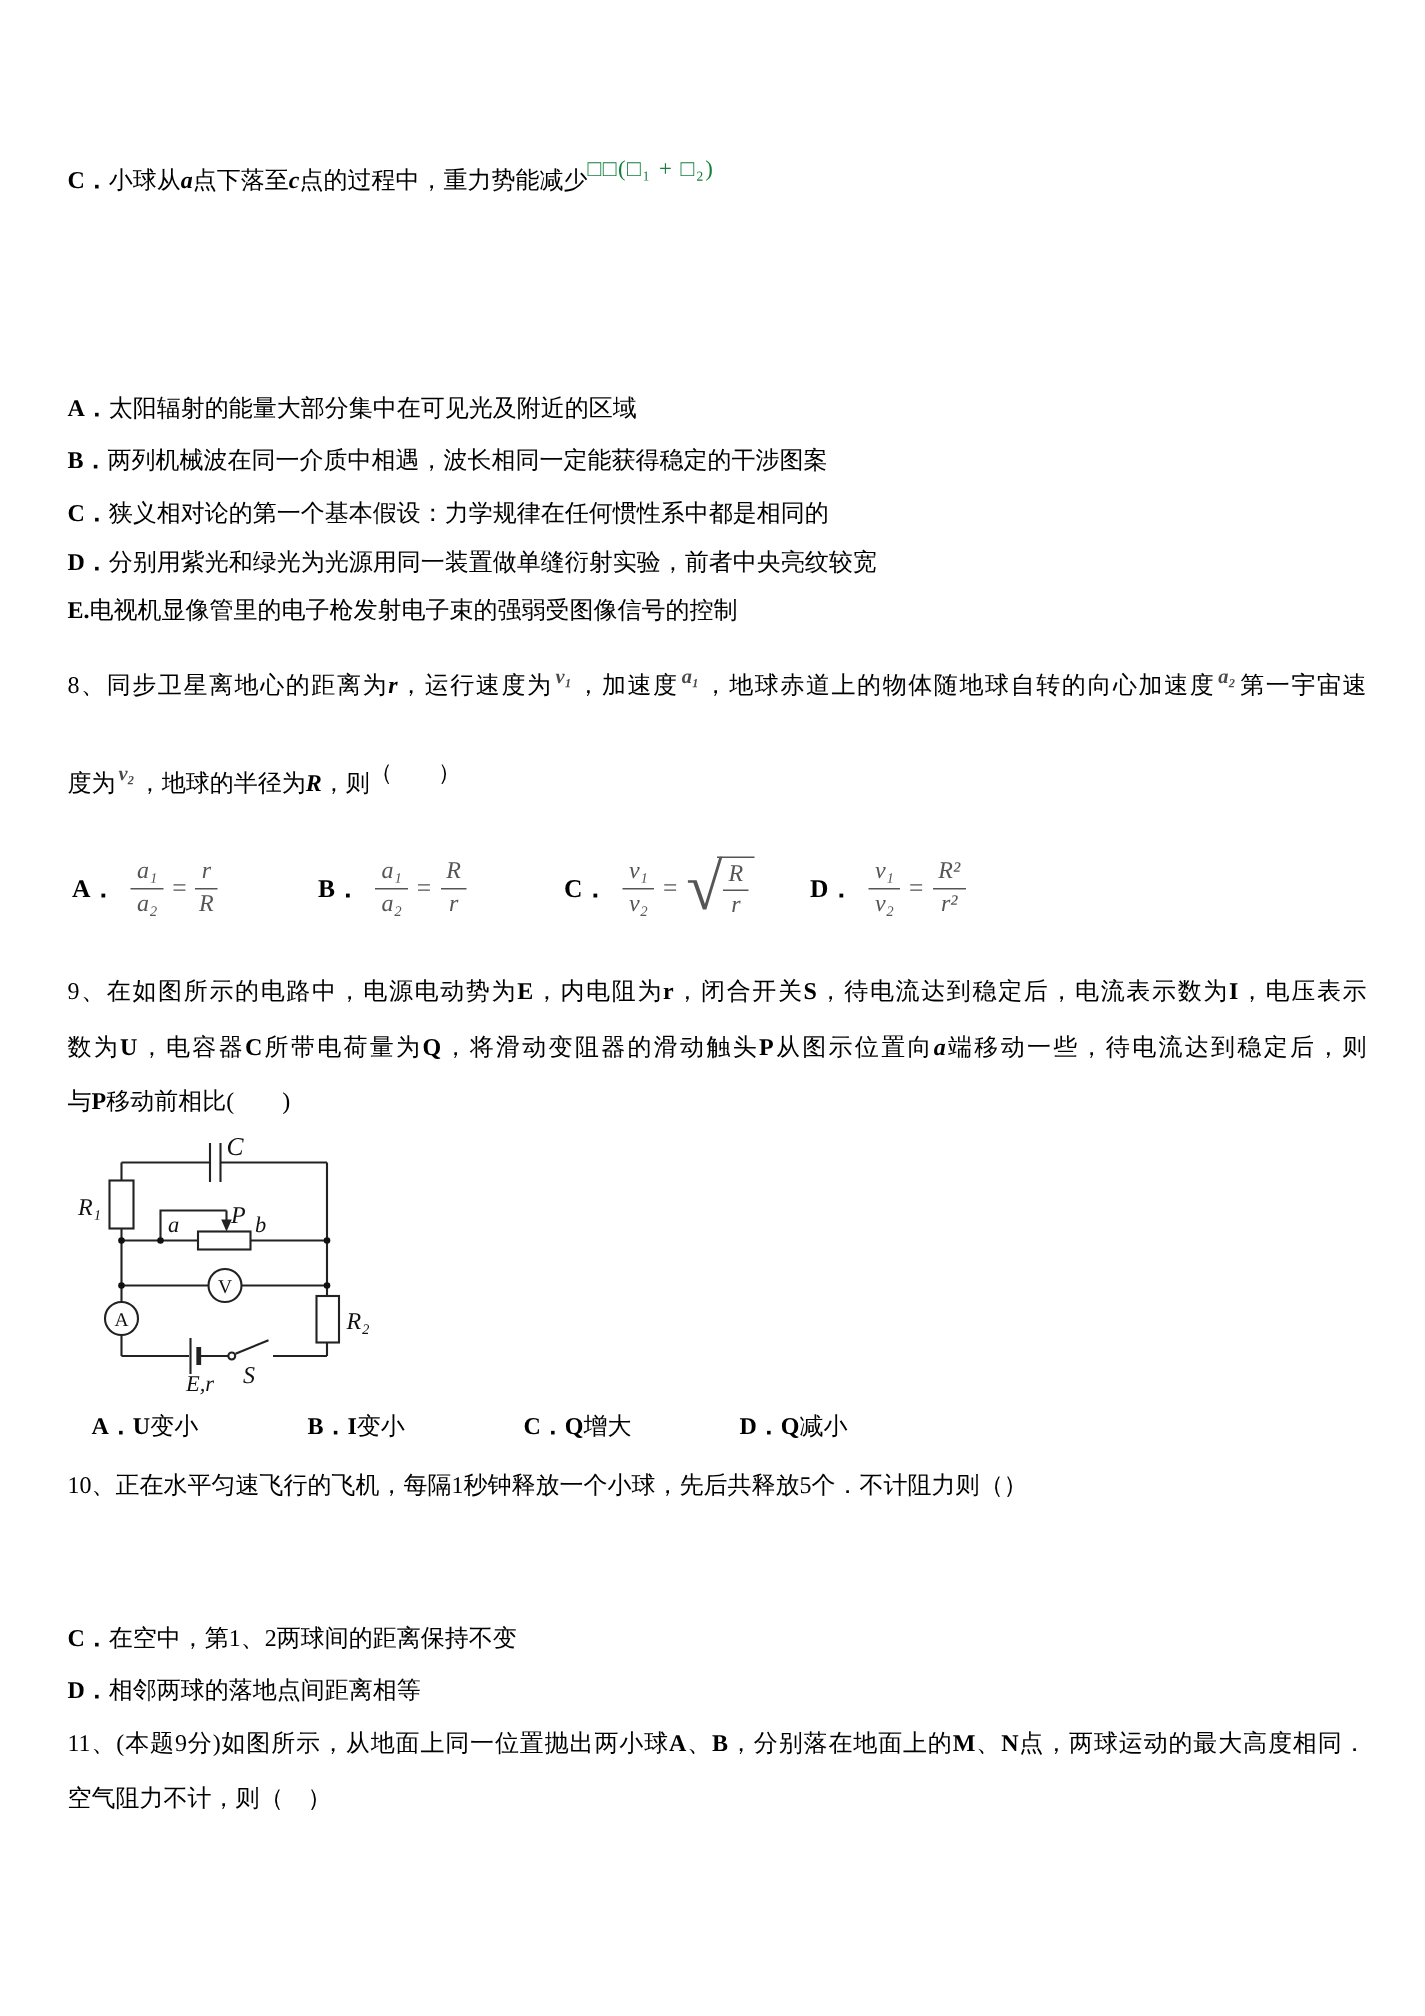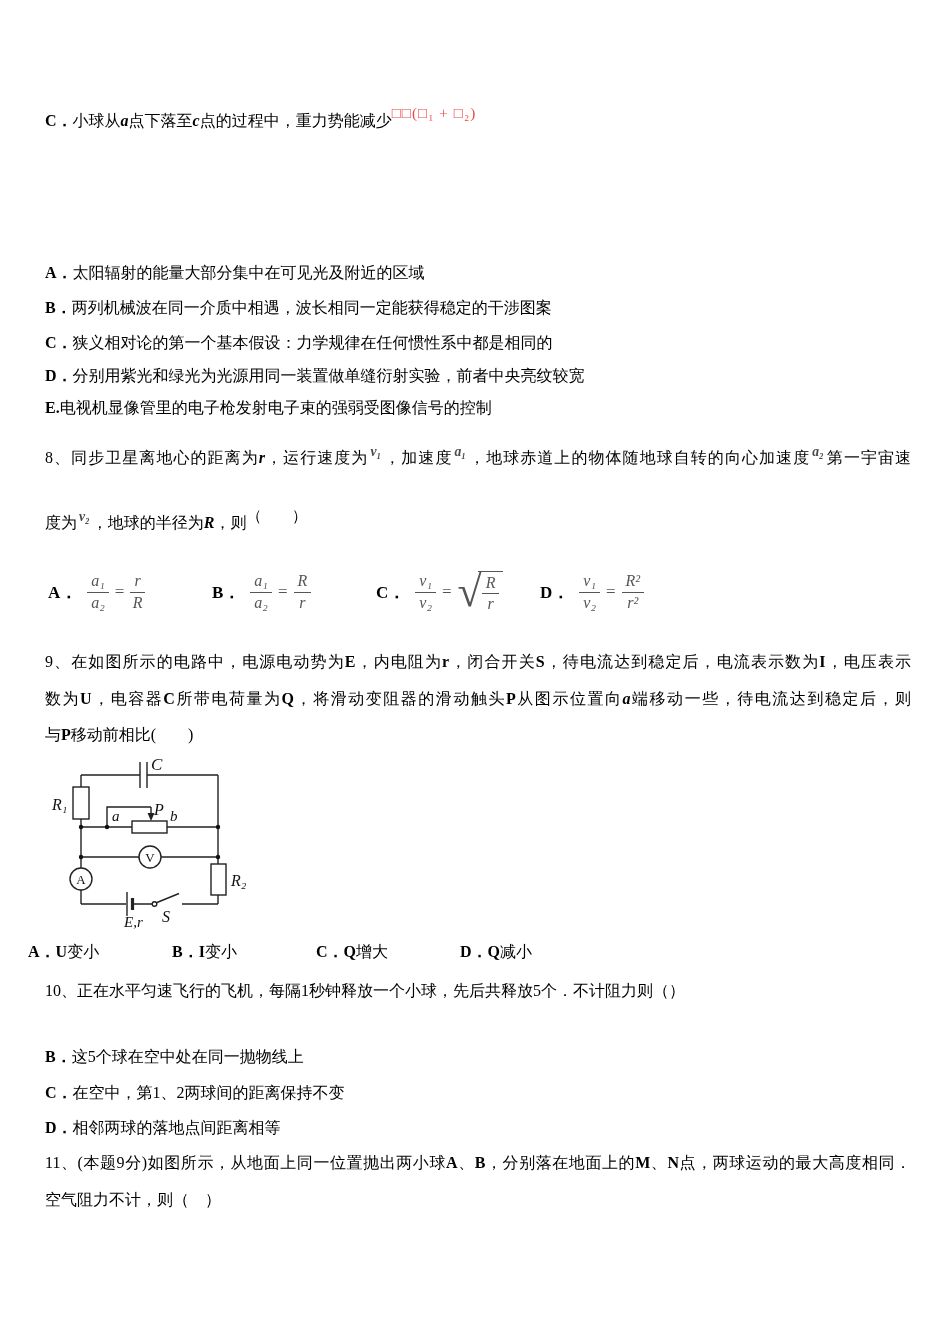--- a/index.html
+++ b/index.html
@@ -8,37 +8,37 @@
     font-family:"Liberation Serif","DejaVu Serif",serif;
     font-size:16px;color:#000;
   }
   .ln{position:absolute;left:45px;width:866px;line-height:23px;white-space:nowrap;}
   .fill{white-space:normal;text-align:justify;text-align-last:justify;}
   
   .lbl{font-weight:bold;}
   .v{font-weight:bold;}
   .iv{font-style:italic;font-weight:bold;}
   .supv{position:relative;top:-0.5em;font-size:0.85em;font-style:italic;font-weight:bold;color:#4a4a4a;margin:0 2px;}
-  .supf{position:relative;top:-0.5em;font-size:0.95em;color:#ef4444;letter-spacing:1px;}
+  .supf{position:relative;top:-0.5em;font-size:0.95em;color:#15803d;letter-spacing:1px;}
   .supp{position:relative;top:-0.45em;font-size:0.95em;}
   
   .frow{position:absolute;left:48px;top:560px;height:64px;display:flex;align-items:center;}
   .fopt{display:inline-flex;align-items:center;width:164px;}
   .fopt:last-child{width:auto;}
   .fopt .lbl{margin-right:10px;font-size:17px;}
   .frac{display:inline-flex;flex-direction:column;text-align:center;font-style:italic;color:#555;
         font-size:16px;line-height:1.15;}
   .frac .num{border-bottom:1.4px solid #555;padding:0 4px 1px;}
   .frac .den{padding-top:1px;}
   .eq{margin:0 6px;color:#555;font-size:17px;}
   .sqrt{display:inline-flex;align-items:center;}
   .radsign{font-size:44px;line-height:0.8;font-style:normal;color:#555;margin-right:-4px;font-weight:normal;}
   .under{border-top:1.5px solid #555;padding:2px 4px 0;}
   
-  .orow{position:absolute;left:28px;display:flex;line-height:23px;}
+  .orow{position:absolute;left:61px;display:flex;line-height:23px;}
   .oitem{width:144px;white-space:nowrap;}
   .oitem:last-child{width:auto;}
   
   .circuit{position:absolute;left:50px;top:750px;}
   .circuit text{fill:#111;font-family:"Liberation Serif","DejaVu Serif",serif;}
 </style>
 </head>
 <body>
 
 <div class="page">
@@ -181,20 +181,19 @@
   </svg>
 
   <div class="orow" style="top:940px">
     <div class="oitem"><span class="lbl">A．</span><span class="v">U</span><span>变小</span></div>
     <div class="oitem"><span class="lbl">B．</span><span class="v">I</span><span>变小</span></div>
     <div class="oitem"><span class="lbl">C．</span><span class="v">Q</span><span>增大</span></div>
     <div class="oitem"><span class="lbl">D．</span><span class="v">Q</span><span>减小</span></div>
   </div>
 
   <div class="ln" style="top:979px"><span>10、正在水平匀速飞行的飞机，每隔1秒钟释放一个小球，先后共释放5个．不计阻力则（）</span></div>
-  <div class="ln" style="top:1045px"><span class="lbl">B．</span><span>这5个球在空中处在同一抛物线上</span></div>
   <div class="ln" style="top:1081px"><span class="lbl">C．</span><span>在空中，第1、2两球间的距离保持不变</span></div>
   <div class="ln" style="top:1116px"><span class="lbl">D．</span><span>相邻两球的落地点间距离相等</span></div>
 
   <div class="ln fill" style="top:1151px"><span>11、(本题9分)如图所示，从地面上同一位置抛出两小球</span><span class="v">A</span><span>、</span><span class="v">B</span><span>，分别落在地面上的</span><span class="v">M</span><span>、</span><span class="v">N</span><span>点，两球运动的最大高度相同．</span></div>
   <div class="ln" style="top:1188px"><span>空气阻力不计，则（　）</span></div>
 
 </div>
 
 </body></html>

